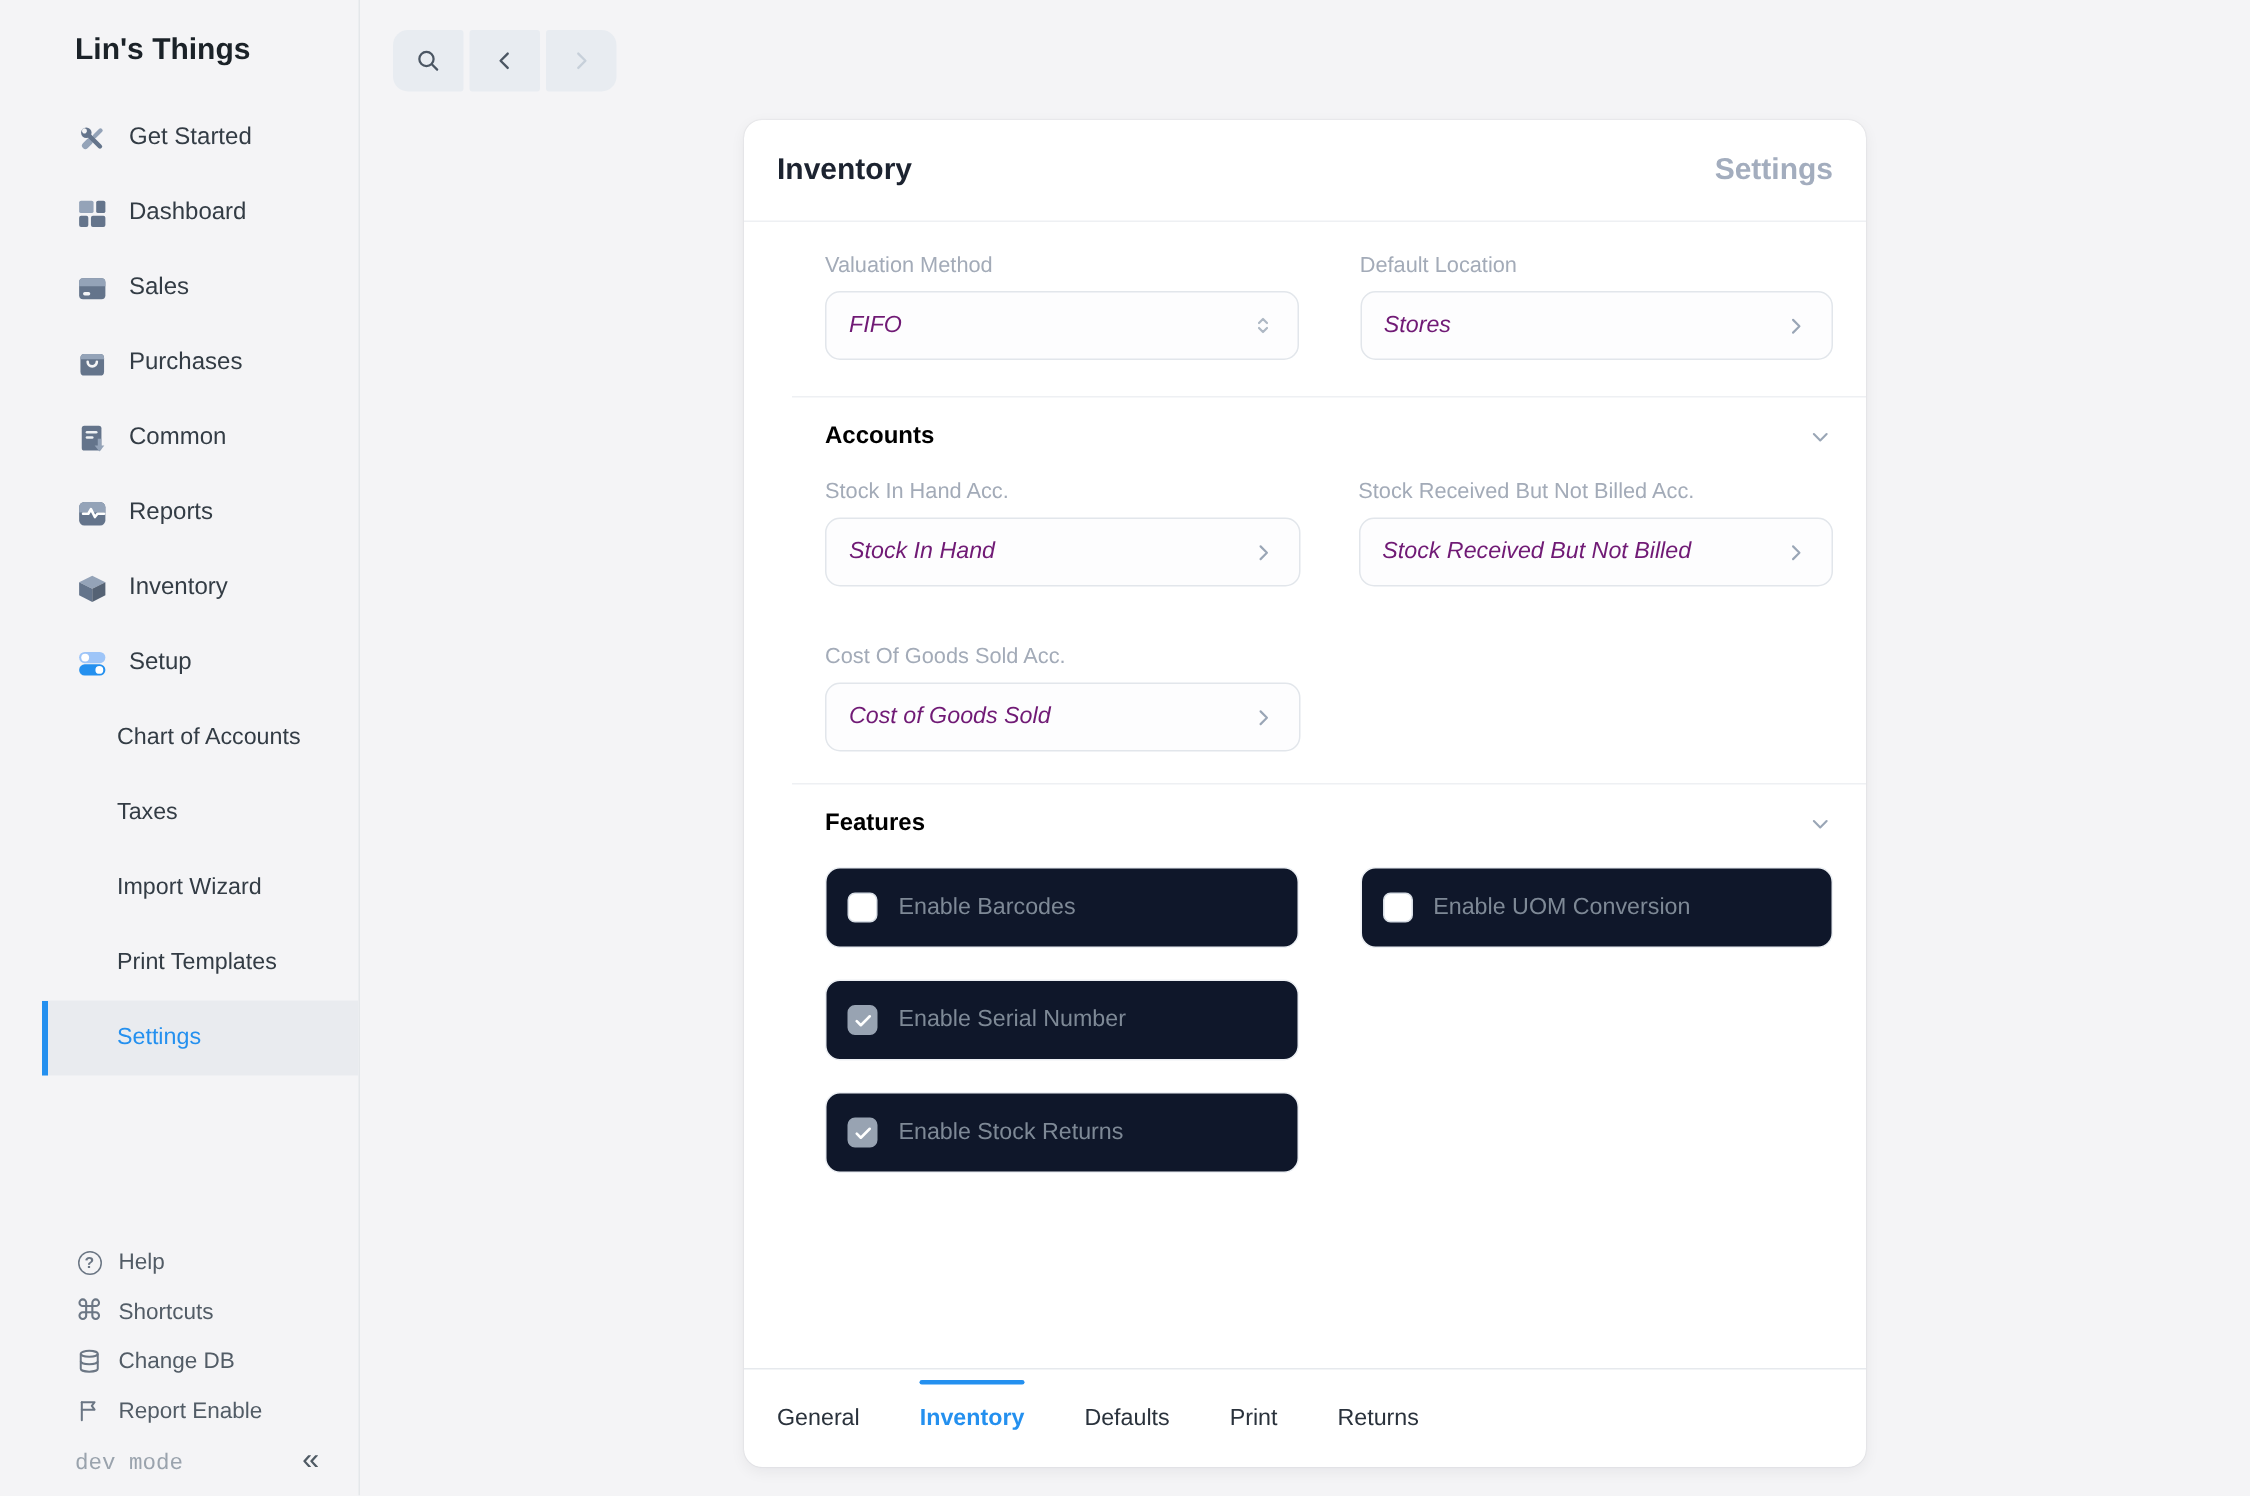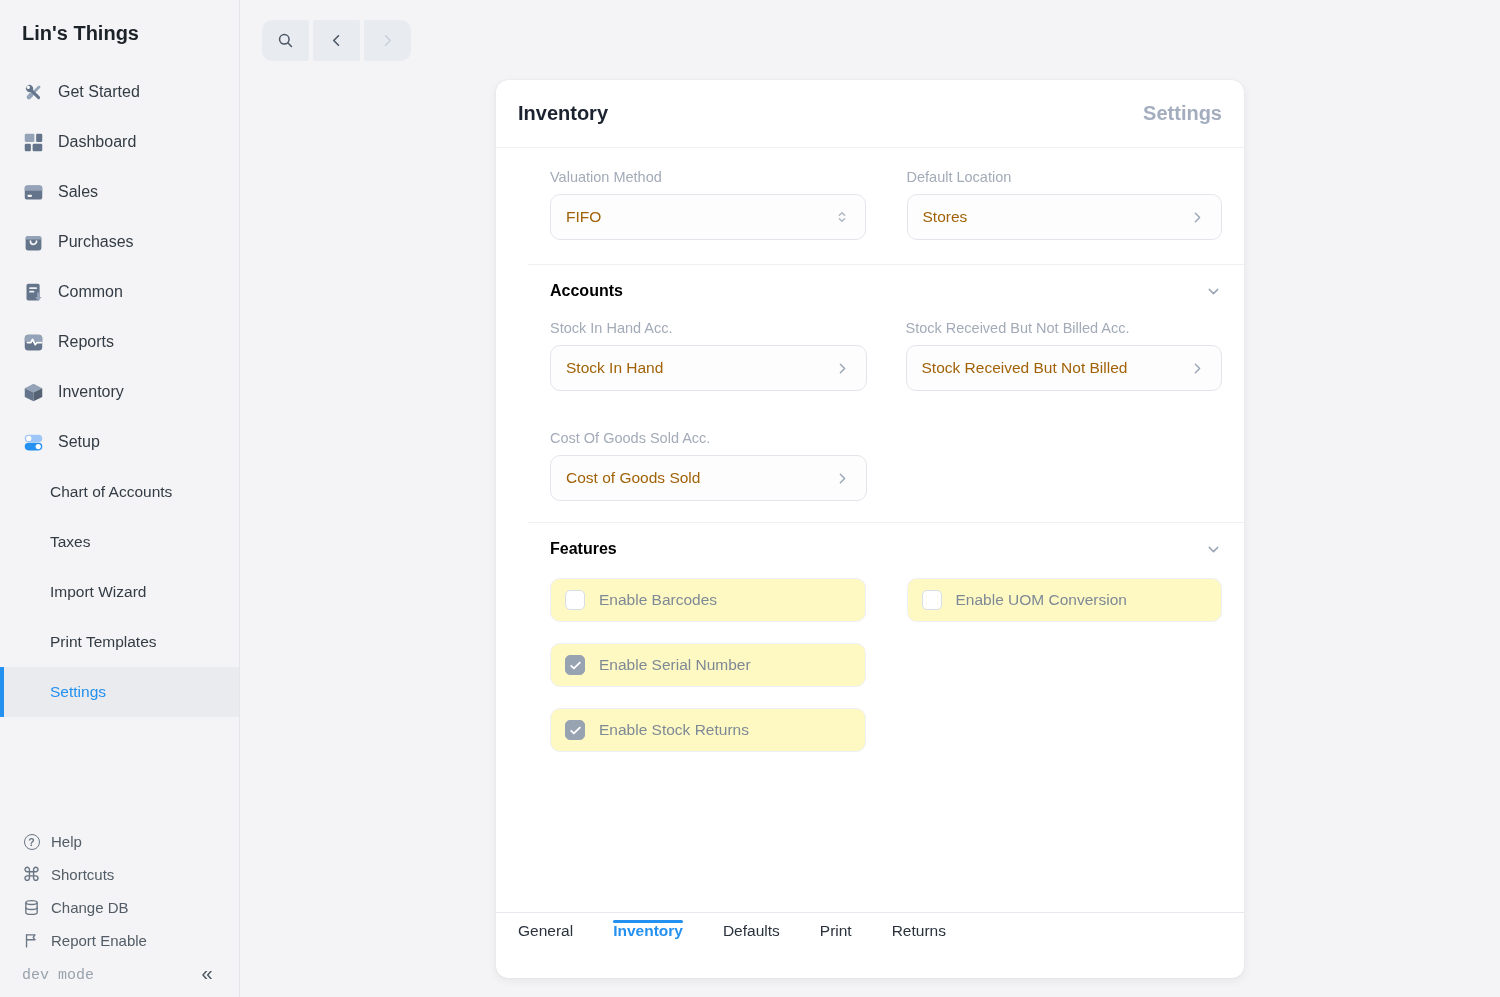--- a/index.html
+++ b/index.html
@@ -10,20 +10,21 @@
     color:#333c45;
     display:flex;
   }
   
   .sidebar {
     width:240px; height:997px; flex:0 0 240px;
     background:#f4f4f6;
     border-right:1px solid #e4e7ea;
     display:flex; flex-direction:column;
     padding-top:20px;
+    padding-left:28px;
   }
   .sb-title {
     font-size:20px; font-weight:700; color:#1b2228;
     padding:2px 22px 0 22px; margin-bottom:22px;
   }
   .nav-item {
     height:50px; display:flex; align-items:center;
     padding:0 22px; gap:14px; cursor:pointer;
     font-size:16px; color:#333c45;
   }
@@ -82,52 +83,52 @@
   .card-title { font-size:20px; font-weight:700; color:#1c2330; }
   .card-subtitle { font-size:20px; font-weight:700; color:#a3adbe; }
   .card-body { flex:1; padding:0 22px; display:flex; flex-direction:column;margin-left:32px; }
   .grid2 { display:grid; grid-template-columns:1fr 1fr; column-gap:41px; row-gap:24px; }
   .field-label { font-size:14.5px; color:#a3abb8; margin-bottom:9px; }
   .field-box {
     height:46px; background:#fdfdfe; border:1px solid #e2e6eb; border-radius:10px;
     display:flex; align-items:center; justify-content:space-between;
     padding:0 15px; cursor:pointer;
   }
-  .field-value { font-size:15.5px; color:#a16207; }
+  .field-value { font-size:15.5px; color:#701a75;font-style:italic; }
   .field-box svg { flex:0 0 auto; }
   .divider { height:1px; background:#eef0f3; margin:0 -22px; }
   .section-head {
     display:flex; align-items:center; justify-content:space-between;
     cursor:pointer;
   }
   .section-title { font-size:16px; font-weight:700; color:#000000; }
   .features-grid { display:grid; grid-template-columns:1fr 1fr; column-gap:41px; }
   .fcol { display:flex; flex-direction:column; gap:21px; }
   .feature-box {
-    height:44px; background:#fef9c3; border:1px solid #edf0f4; border-radius:10px;
+    height:54px; background:#0f172a; border:1px solid #edf0f4; border-radius:10px;
     display:flex; align-items:center; gap:14px; padding:0 14px; cursor:pointer;
   }
   .cbx {
     width:20px; height:20px; border-radius:5px; background:#ffffff;
     border:1.5px solid #d8dee5; display:flex; align-items:center; justify-content:center;
     cursor:pointer; flex:0 0 20px;
   }
   .cbx svg { visibility:hidden; width:13px; height:13px; }
   .cbx.checked { background:#98a3b2; border-color:#98a3b2; }
   .cbx.checked svg { visibility:visible; }
   .feature-label { font-size:15.5px; color:#7e8996; }
   .spacer { flex:1; }
   
   .tabbar {
     height:66px; flex:0 0 66px; border-top:1px solid #e6e9ed;
     display:flex; align-items:center; gap:40px; padding:0 22px;
     position:relative;
   }
   .tab {
-    height:48px; display:flex; position:relative;
+    height:48px; display:flex; align-items:center; position:relative;
     font-size:15.5px; color:#2a323c; cursor:pointer;
   }
   .tab.active { color:#2490ef; font-weight:700; }
   .tab.active::before {
     content:""; position:absolute; top:-2px; left:0; right:0; height:3px;
     background:#2490ef; border-radius:2px;
   }
   .tbtn.disabled svg path { stroke:#c7d0da; }
 </style>
 </head>

